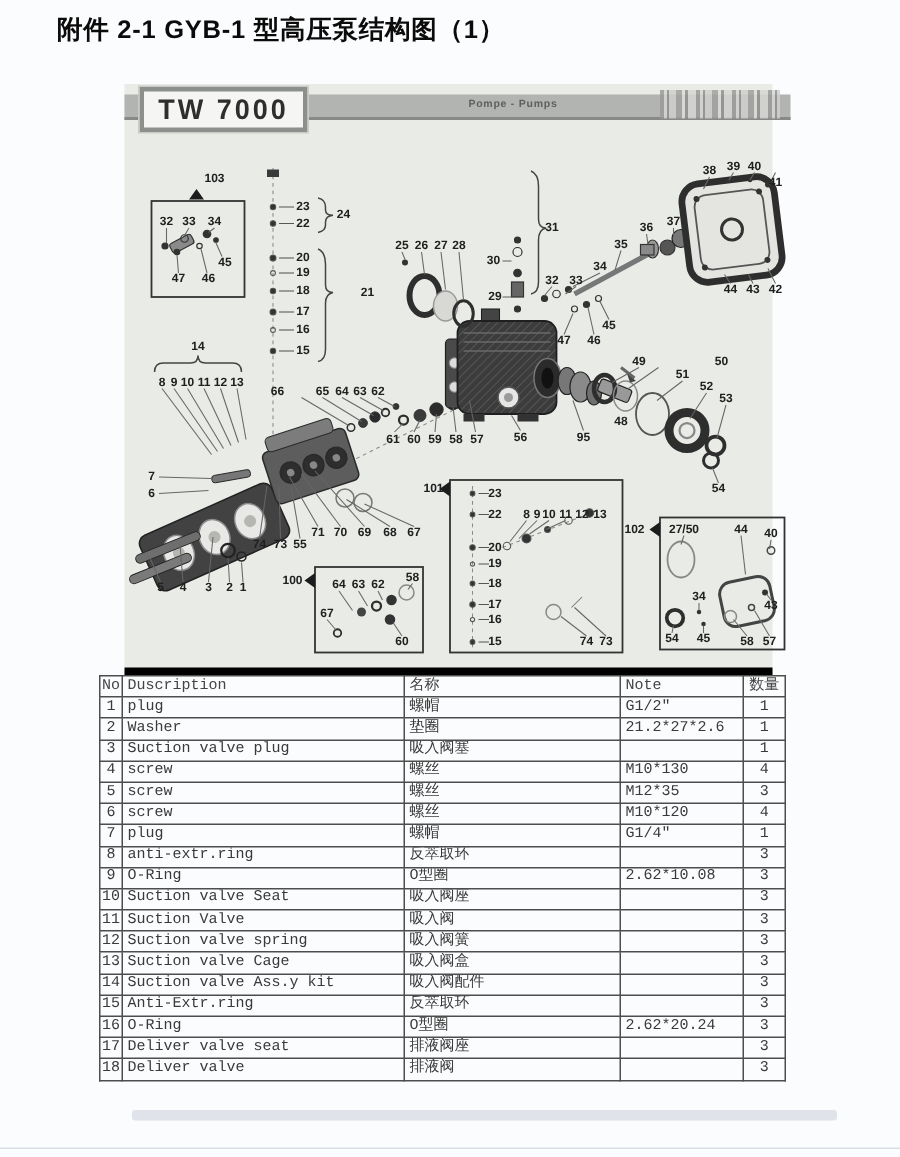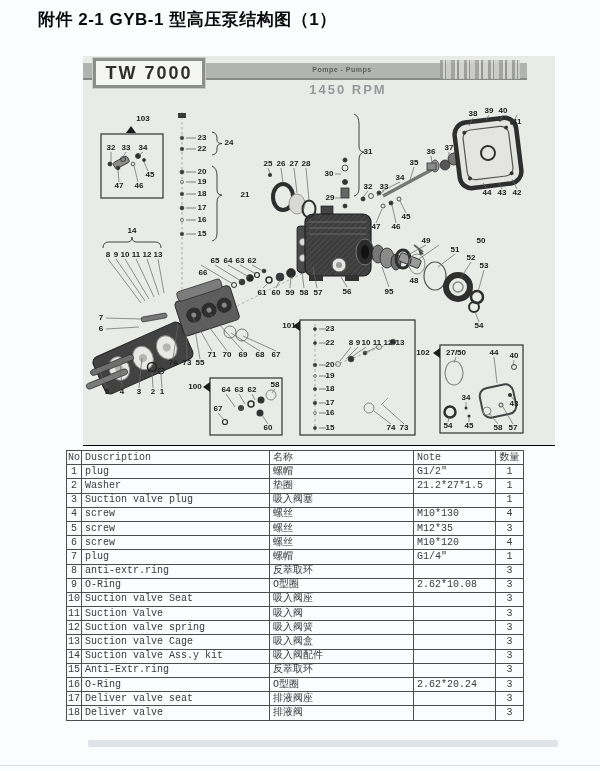--- a/index.html
+++ b/index.html
@@ -6,22 +6,22 @@
   body{
     width:600px;height:771px;position:relative;overflow:hidden;
     background:#fbfcfd;font-family:"Liberation Sans",sans-serif;color:#1e1e1e;
   }
   .page-title{
     position:absolute;left:38px;top:8px;margin:0;
     font-size:17px;font-weight:bold;color:#0b0b0b;letter-spacing:.5px;white-space:nowrap;
   }
   
   .figure{
-    position:absolute;left:83px;top:56px;width:472px;height:389px;
-    background:#e9ebe6;border-bottom:1px solid #000000;
+    position:absolute;left:83px;top:56px;width:432px;height:389px;
+    background:#e9ebe6;border-bottom:5px solid #000000;
   }
   .figbar{
     position:absolute;left:0;top:7px;width:444px;height:15px;
     background:#b2b4b1;border-bottom:2px solid #888;
   }
   .badge{
     position:absolute;left:10px;top:-5px;width:106px;height:24px;
     background:#f5f6f3;border:3px solid #8d8f8c;outline:1px solid #c9cbc6;
     display:flex;align-items:center;justify-content:center;
   }
@@ -73,21 +73,20 @@
 <h1 class="page-title">附件 2-1   GYB-1 型高压泵结构图（1）</h1>
 
 <div class="figure">
   <div class="figbar">
     <div class="badge">
       <span>TW 7000</span>
     </div>
     <div class="pompe">Pompe - Pumps</div>
     <div class="barcode"></div>
   </div>
-  <div class="rpm">1450 RPM</div>
 
   <svg width="444" height="389" viewBox="0 0 444 389">
     <defs>
       <pattern id="hatch" width="4" height="4" patternUnits="userSpaceOnUse" patternTransform="rotate(45)">
         <rect width="4" height="4" fill="#3c3c3c"></rect>
         <line x1="0" y1="0" x2="0" y2="4" stroke="#585858" stroke-width="1.2"></line>
       </pattern>
     </defs>
 
     <g fill="none" stroke="#333" stroke-width="1.2">
@@ -462,21 +461,21 @@
       <div class="plbl" style="left: 404px; top: 137px;">44</div>
       <div class="plbl" style="left: 419px; top: 137px;">43</div>
       <div class="plbl" style="left: 434px; top: 137px;">42</div>
       <div class="plbl" style="left: 331px; top: 185px; margin-top: 40px;">48</div>
       <div class="plbl" style="left: 343px; top: 185px;">49</div>
       <div class="plbl" style="left: 356px; top: 185px; margin-left: 42px;">50</div>
       <div class="plbl" style="left: 372px; top: 194px;">51</div>
       <div class="plbl" style="left: 388px; top: 202px;">52</div>
       <div class="plbl" style="left: 401px; top: 210px;">53</div>
       <div class="plbl" style="left: 396px; top: 270px;">54</div>
-      <div class="plbl" style="left: 120px; top: 205px; margin-top: 12px;">66</div>
+      <div class="plbl" style="left: 102px; top: 205px;">66</div>
       <div class="plbl" style="left: 132px; top: 205px;">65</div>
       <div class="plbl" style="left: 145px; top: 205px;">64</div>
       <div class="plbl" style="left: 157px; top: 205px;">63</div>
       <div class="plbl" style="left: 169px; top: 205px;">62</div>
       <div class="plbl" style="left: 179px; top: 237px;">61</div>
       <div class="plbl" style="left: 193px; top: 237px;">60</div>
       <div class="plbl" style="left: 207px; top: 237px;">59</div>
       <div class="plbl" style="left: 221px; top: 237px;">58</div>
       <div class="plbl" style="left: 235px; top: 237px;">57</div>
       <div class="plbl" style="left: 264px; top: 236px;">56</div>
@@ -555,21 +554,21 @@
         <td>1</td>
         <td>plug</td>
         <td>螺帽</td>
         <td>G1/2″</td>
         <td>1</td>
       </tr>
       <tr>
         <td>2</td>
         <td>Washer</td>
         <td>垫圈</td>
-        <td>21.2*27*1.5</td>
+        <td>21.2*27*2.6</td>
         <td>1</td>
       </tr>
       <tr>
         <td>3</td>
         <td>Suction valve plug</td>
         <td>吸入阀塞</td>
         <td></td>
         <td>1</td>
       </tr>
       <tr>

